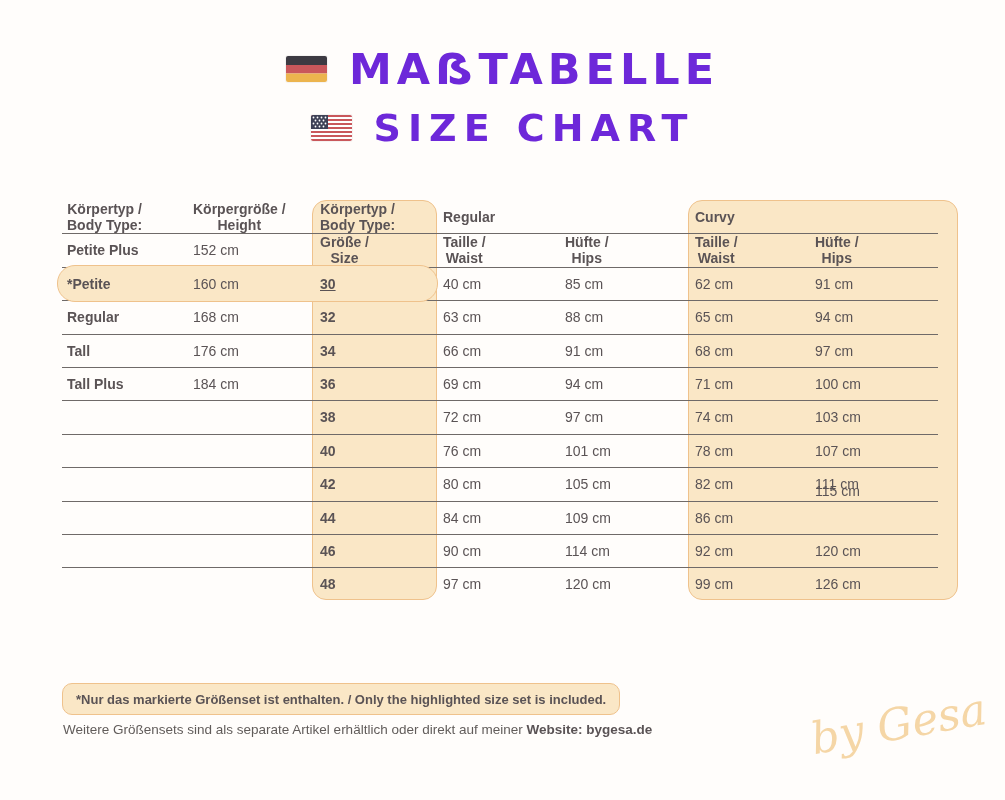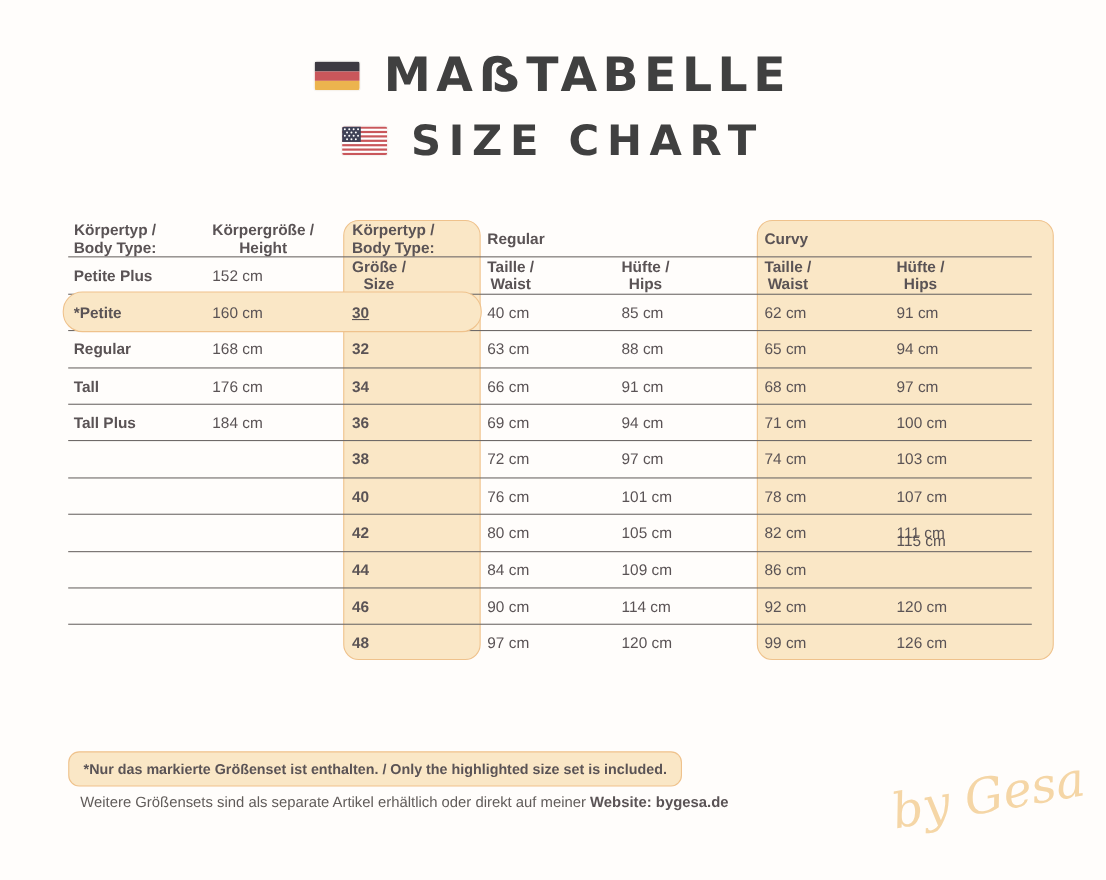--- a/index.html
+++ b/index.html
@@ -2,40 +2,40 @@
 <html><head>
 <meta charset="utf-8">
 <style>
   html,body{margin:0;padding:0;}
   body{font-family:"Liberation Sans","DejaVu Sans",sans-serif;}
   .page{position:relative;width:1005px;height:800px;background:#FFFDFB;overflow:hidden;}
 
   
   .title-block{position:absolute;top:44px;left:0;width:100%;display:flex;flex-direction:column;align-items:center;gap:12px;}
   .title-row{display:flex;align-items:center;gap:22px;}
-  .title-text{font-family:"DejaVu Sans",sans-serif;font-weight:bold;color:#404040;letter-spacing:5px;}
+  .title-text{font-family:"DejaVu Sans",sans-serif;font-weight:bold;color:#6d28d9;letter-spacing:5px;}
   .title-de{font-size:43px;}
   .title-en{font-size:38px;letter-spacing:7px;}
   .flag{border-radius:2px;box-shadow:0 0 0 1px rgba(0,0,0,0.04);display:block;}
 
   
   .hl{position:absolute;background:#FAE7C6;border:1.5px solid #EFC28C;box-sizing:border-box;}
   #size-col-hl{left:312px;top:200px;width:125px;height:400px;border-radius:14px;z-index:0;}
   #curvy-hl{left:688px;top:200px;width:270px;height:400px;border-radius:14px;z-index:0;}
   #petite-row-hl{left:57px;top:265px;width:381px;height:37px;border-radius:18px;z-index:2;}
   .hline{position:absolute;left:62px;width:876px;height:1px;background:#6F6A68;z-index:1;}
   .cell{position:absolute;display:flex;align-items:center;color:#5A5355;font-size:14px;line-height:16px;white-space:pre-line;z-index:3;}
   .cell.hdr{font-weight:bold;text-align:center;}
   .cell.bold{font-weight:bold;}
 
   
   .note-box{position:absolute;left:62px;top:683px;height:32px;padding:0 13px;display:flex;align-items:center;
     background:#FAE7C6;border:1.5px solid #EFC28C;border-radius:10px;box-sizing:border-box;
     color:#5A5355;font-size:13px;font-weight:bold;white-space:nowrap;}
-  .foot-line{position:absolute;left:73px;color:#615C5A;font-size:13.5px;white-space:nowrap;}
+  .foot-line{position:absolute;left:63px;color:#615C5A;font-size:13.5px;white-space:nowrap;}
   .foot-line b{color:#5A5355;}
   #foot-line-1{top:722px;}
   #foot-line-2{top:744px;}
   .signature{position:absolute;right:18px;top:698px;font-family:"DejaVu Serif","Liberation Serif",serif;
     font-style:italic;font-size:44px;color:#F5D6A6;transform:rotate(-10deg);transform-origin:center;}
 </style>
 </head>
 <body>
 
 <div class="page">

